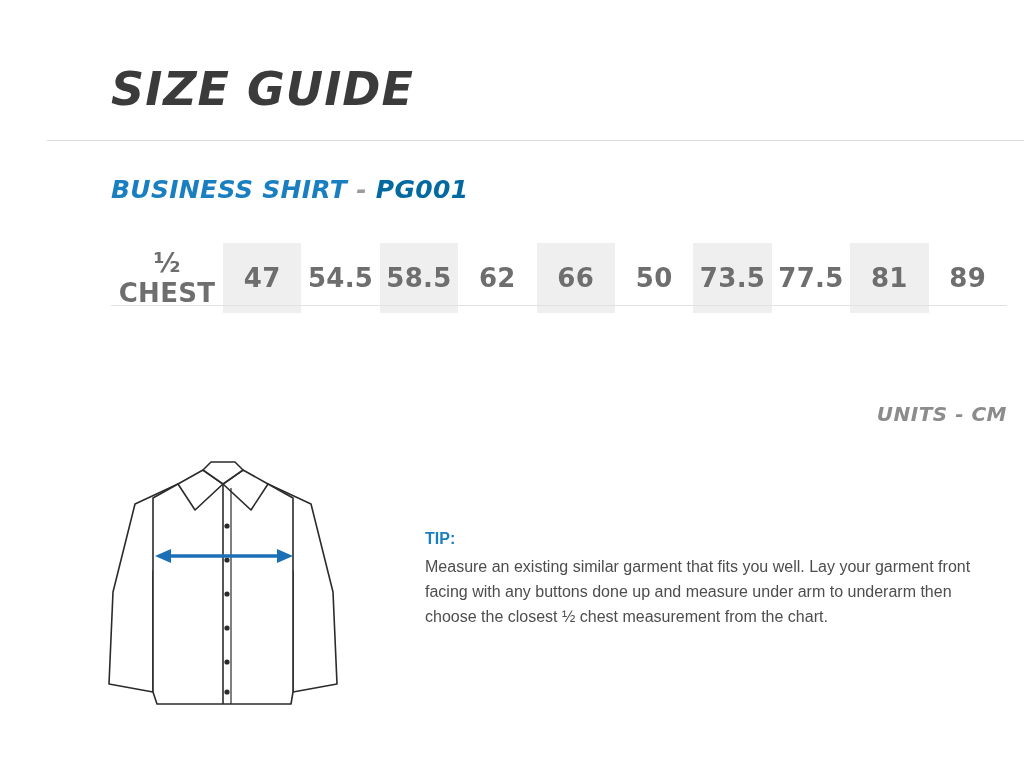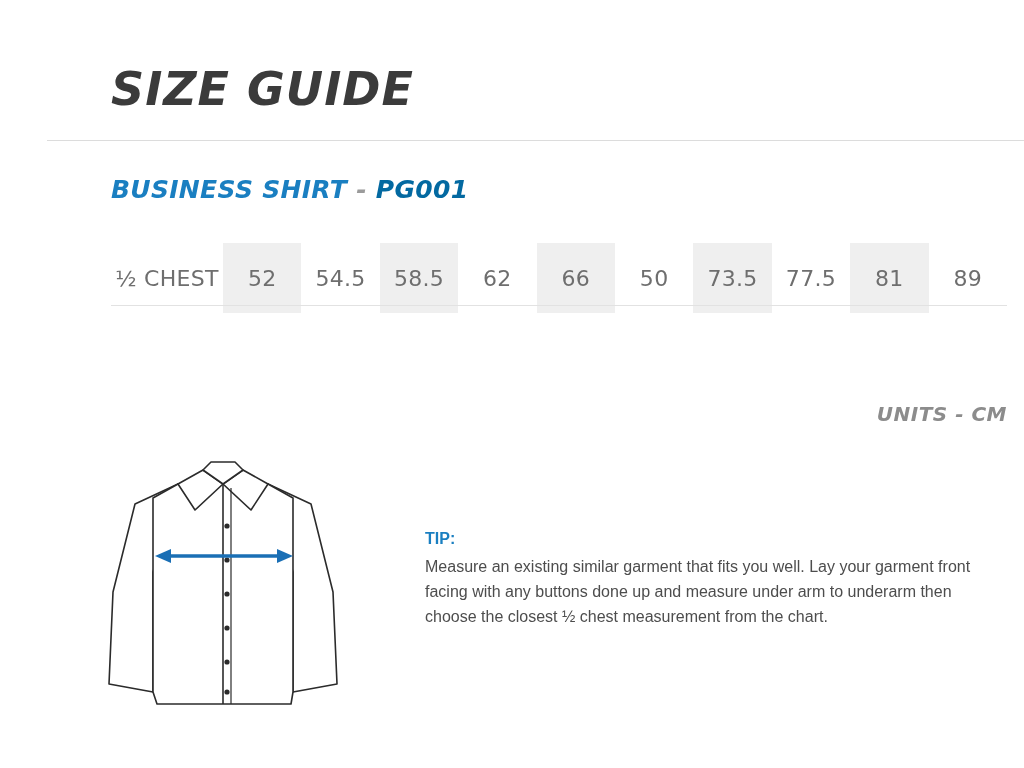--- a/index.html
+++ b/index.html
@@ -80,22 +80,22 @@
   }
   .row-head td {
     height: 62px;
     font-size: 19px;
     font-weight: bold;
     color: #4a4a4a;
     letter-spacing: 0.4px;
   }
   .row-data td {
     height: 68px;
-    font-size: 22px;
-    font-weight: normal;
+    font-size: 26px;
+    font-weight: bold;
     color: #6e6e6e;
     letter-spacing: 0.3px;
   }
   td.label-cell {
     width: 110px;
     text-align: center;
   }
   td.shade {
     background: #f0f0f0;
   }
@@ -168,21 +168,21 @@
     <span class="product-name">BUSINESS SHIRT</span>
     <span class="product-sep">-</span>
     <span class="product-code">PG001</span>
   </div>
 
   <div class="table-wrap">
     <table class="size-table">
       <tbody>
       <tr class="row-data">
         <td class="label-cell">½ CHEST</td>
-        <td class="shade">52</td>
+        <td class="shade">47</td>
         <td>54.5</td>
         <td class="shade">58.5</td>
         <td>62</td>
         <td class="shade">66</td>
         <td>50</td>
         <td class="shade">73.5</td>
         <td>77.5</td>
         <td class="shade">81</td>
         <td>89</td>
       </tr>

